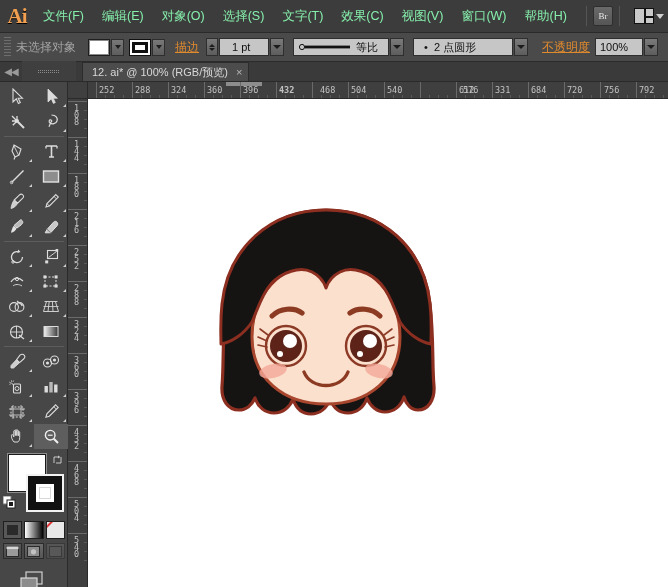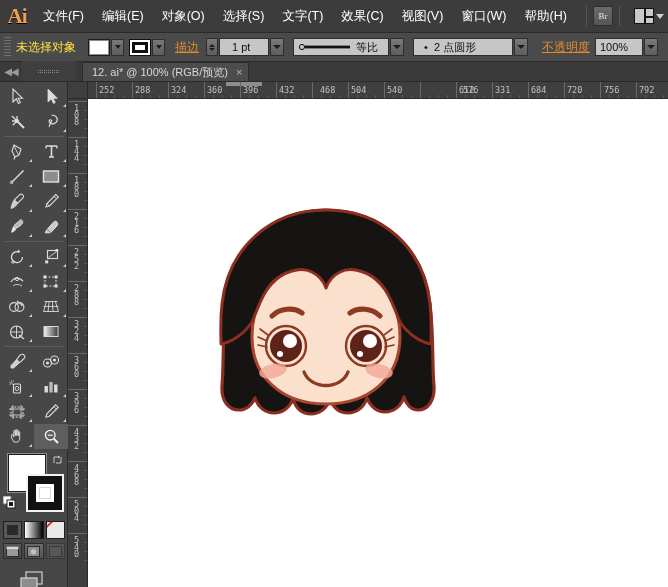--- a/index.html
+++ b/index.html
@@ -20,21 +20,21 @@
     display:flex; align-items:center;
   }
   .ai-logo{
     width:34px; height:33px; display:flex; align-items:center; justify-content:center;
     font-family:"Liberation Serif","DejaVu Serif",serif;
     font-size:21px; font-weight:bold; color:#f0a050; letter-spacing:-1px;
     text-shadow:0 1px 0 #000;
   }
   .menu-items{ display:flex; align-items:center; height:33px; }
   .menu-item{
-    color:#ffffff; font-size:12.5px; padding:0 9px; height:33px;
+    color:#86efac; font-size:12.5px; padding:0 9px; height:33px;
     display:flex; align-items:center; white-space:nowrap; cursor:default;
   }
   .menubar-right{ margin-left:auto; display:flex; align-items:center; padding-right:4px; height:33px; }
   .sep-v{ width:1px; height:20px; background:#555; margin:0 6px; }
   .br-btn{
     width:20px; height:20px; background:linear-gradient(#6a6a6a,#555);
     border:1px solid #2e2e2e; border-radius:2px;
     color:#e8e8e8; font-size:9px; display:flex; align-items:center; justify-content:center;
     font-family:"Liberation Serif",serif; cursor:pointer;
   }
@@ -53,21 +53,21 @@
   .controlbar{
     position:absolute; left:0; top:33px; width:668px; height:29px;
     background:#4a4a4a;
     border-bottom:1px solid #2b2b2b;
     display:flex; align-items:center; padding-left:4px;
   }
   .grip{
     width:7px; height:20px; margin-right:5px;
     background:repeating-linear-gradient(to bottom,#6e6e6e 0 1px,transparent 1px 3px);
   }
-  .ctl-label{ color:#fde047; font-size:12px; white-space:nowrap; margin-right:12px; }
+  .ctl-label{ color:#a3a3a3; font-size:12px; white-space:nowrap; margin-right:12px; }
   .swatch-grp{ display:flex; align-items:center; margin-right:5px; }
   .swatch{
     width:22px; height:17px; border:1px solid #1e1e1e; background:#fff;
     box-shadow:inset 0 0 0 1px #8a8a8a; cursor:pointer;
   }
   .swatch.stroke{
     background:#fff; position:relative; box-shadow:none; border:1px solid #111;
   }
   .swatch.stroke::before{
     content:""; position:absolute; inset:2px; border:3px solid #111; background:#fff;
@@ -653,21 +653,21 @@
       <div class="rh-num" style="left: 119px;">360</div>
       <div class="rh-minor" style="left: 125px;"></div>
       <div class="rh-minor" style="left: 134px;"></div>
       <div class="rh-minor" style="left: 143px;"></div>
       <div class="rh-tick" style="left: 152px;"></div>
       <div class="rh-num" style="left: 155px;">396</div>
       <div class="rh-minor" style="left: 161px;"></div>
       <div class="rh-minor" style="left: 170px;"></div>
       <div class="rh-minor" style="left: 179px;"></div>
       <div class="rh-tick" style="left: 188px;"></div>
-      <div class="rh-num" style="left: 191px;">432</div>
+      <div class="rh-num" style="left: 191px; font-weight: bold;">432</div>
       <div class="rh-minor" style="left: 197px;"></div>
       <div class="rh-minor" style="left: 206px;"></div>
       <div class="rh-minor" style="left: 215px;"></div>
       <div class="rh-tick" style="left: 224px;"></div>
       <div class="rh-num" style="left: 232px;">468</div>
       <div class="rh-minor" style="left: 233px;"></div>
       <div class="rh-minor" style="left: 242px;"></div>
       <div class="rh-minor" style="left: 251px;"></div>
       <div class="rh-tick" style="left: 260px;"></div>
       <div class="rh-num" style="left: 263px;">504</div>

